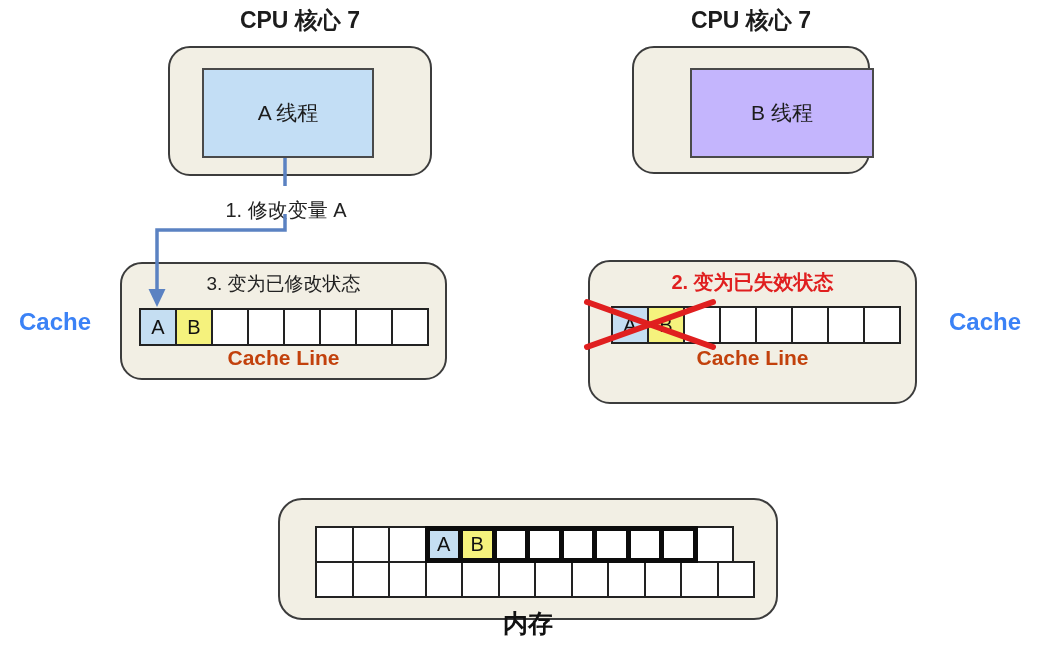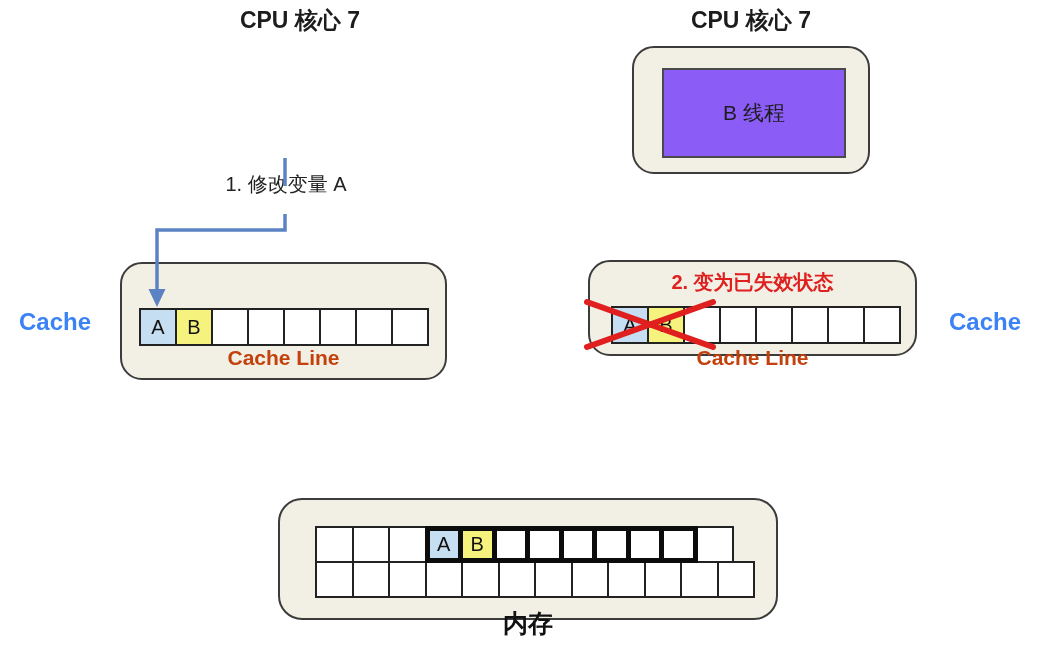--- a/index.html
+++ b/index.html
@@ -13,21 +13,21 @@
   .panel {
     position:absolute; background:#f2efe4; border:2px solid #3c3c3c;
     border-radius:22px; box-sizing:border-box;
   }
   .title { font-weight:bold; font-size:23px; }
   .thread-box {
     position:absolute; box-sizing:border-box; border:2px solid #4a4a4a;
     display:flex; align-items:center; justify-content:center; font-size:21px;
   }
   .thread-a { background:#c3def5; }
-  .thread-b { background:#8b5cf6; }
+  .thread-b { background:#c4b5fd;margin-left:28px; }
   .step-label { font-size:20px; color:#222; }
   .status { font-size:19px; color:#222; }
   .status-red { font-size:20px; font-weight:bold; color:#e01f1f; }
   .cacheline-label { font-weight:bold; font-size:21px; color:#c2410c; }
   .side-label { font-weight:bold; font-size:24px; color:#3b82f6; }
   .mem-label { font-weight:bold; font-size:25px; color:#111; }
 
   .cells { display:flex; position:absolute; }
   .cell {
     width:38px; height:38px; box-sizing:border-box; border:2px solid #222;
@@ -48,46 +48,52 @@
   .row-top .cell:nth-child(n+5):nth-child(-n+11) { margin-left:-5px; }
 
   svg.overlay { position:absolute; left:0; top:0; z-index:5; pointer-events:none; }
 </style>
 </head>
 <body>
 
 <div id="canvas">
 
   <div class="abs center title" style="left:168px; top:5px; width:264px;">CPU 核心 7</div>
+  <div class="panel" style="left:168px; top:46px; width:264px; height:130px;">
+    <div class="thread-box thread-a" style="left:32px; top:20px; width:172px; height:90px;">
+      <span>A 线程</span>
+    </div>
+  </div>
 
   <div class="abs center title" style="left:632px; top:5px; width:238px;">CPU 核心 7</div>
   <div class="panel" style="left:632px; top:46px; width:238px; height:128px;">
     <div class="thread-box thread-b" style="left:28px; top:20px; width:184px; height:90px;">
       <span>B 线程</span>
     </div>
   </div>
 
-  <div class="abs center step-label" style="left:198px; top:171px; width:176px;text-align:center;">1. 修改变量 A</div>
+  <div class="abs center step-label" style="left:198px; top:197px; width:176px;text-align:center;">1. 修改变量 A</div>
 
   <div class="abs center side-label" style="left:5px; top:308px; width:100px;">Cache</div>
   <div class="panel" style="left:120px; top:262px; width:327px; height:118px;">
+    <div class="abs center status" style="left:0; top:7px; width:100%;">3. 变为已修改状态</div>
     <div class="cells" style="left:17px; top:44px;">
         <div class="cell a">A</div>
         <div class="cell b">B</div>
         <div class="cell"></div>
         <div class="cell"></div>
         <div class="cell"></div>
         <div class="cell"></div>
         <div class="cell"></div>
         <div class="cell"></div>
       </div>
     <div class="abs center cacheline-label" style="left:0; top:82px; width:100%;">Cache Line</div>
   </div>
 
-  <div class="panel" style="left:588px; top:260px; width:329px; height:96px;">
+  <div class="panel" style="left:588px; top:260px; width:329px; height:144px;">
     <div class="abs center status-red" style="left:0; top:7px; width:100%;">2. 变为已失效状态</div>
     <div class="cells" style="left:21px; top:44px;">
         <div class="cell a">A</div>
         <div class="cell b">B</div>
         <div class="cell"></div>
         <div class="cell"></div>
         <div class="cell"></div>
         <div class="cell"></div>
         <div class="cell"></div>
         <div class="cell"></div>

